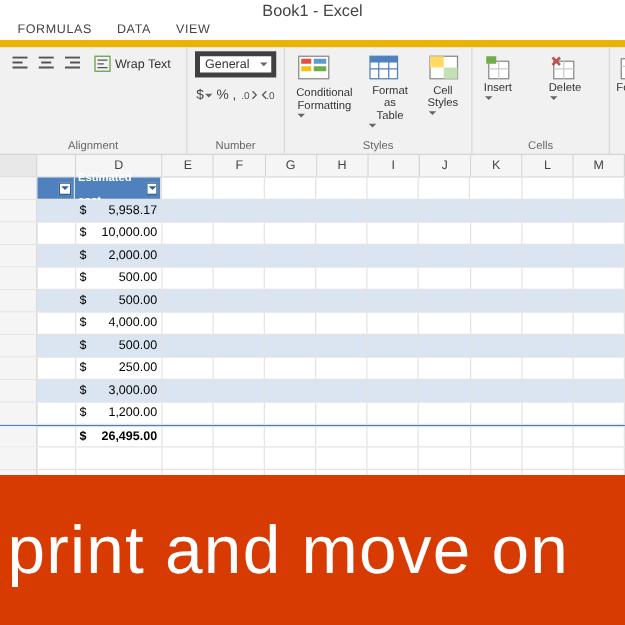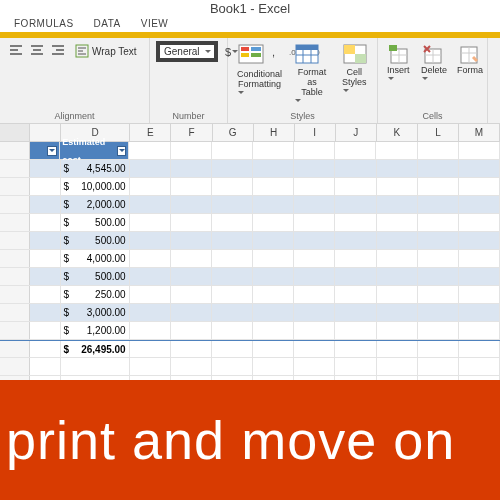--- a/index.html
+++ b/index.html
@@ -4,21 +4,21 @@
 <style>
 *{box-sizing:border-box;margin:0;padding:0;font-family:"Segoe UI",Arial,sans-serif}
 body{width:500px;height:500px;overflow:hidden;background:#fff;position:relative}
 .titlebar{height:18px;background:#fff;text-align:center;font-size:13px;color:#444;line-height:18px}
 .tabs{height:20px;background:#fff;display:flex;align-items:flex-end;padding-left:4px;border-bottom:6px solid #eab308}
 .tab{font-size:10px;color:#444;padding:3px 10px;letter-spacing:.5px}
 .ribbon{height:86px;background:#f1f1f1;display:flex;border-bottom:1px solid #d4d4d4}
 .group{border-right:1px solid #d9d9d9;padding:3px 6px 0;display:flex;flex-direction:column;justify-content:space-between}
 .glabel{font-size:9px;color:#666;text-align:center;padding:1px 0 2px}
 .row{display:flex;gap:4px;align-items:center}
-.col{display:flex;flex-direction:row;gap:2px}
+.col{display:flex;flex-direction:column;gap:2px}
 .btn{display:flex;align-items:center;gap:3px;padding:1px 3px;font-size:10px;color:#333;cursor:pointer}
 .vbtn{display:flex;flex-direction:column;align-items:flex-start;gap:1px;font-size:9px;color:#333;text-align:center;line-height:1.1;padding:2px 3px;cursor:pointer}
 .ico{display:inline-flex;align-items:center;justify-content:center}
 .dd{width:0;height:0;border-left:3px solid transparent;border-right:3px solid transparent;border-top:3px solid #666;display:inline-block;margin-left:1px}
 .combo{border:4px solid #404040;background:#fff;font-size:10px;padding:1px 14px 1px 4px;position:relative;color:#333}
 .combo .dd{position:absolute;right:3px;top:5px}
 .sbtn{width:20px;height:20px;border:1px solid transparent;display:flex;align-items:center;justify-content:center;font-size:11px;color:#444}
 .grid-area{position:relative;background:#fff}
 .colheads{display:flex;height:18px;background:#fff;border-bottom:1px solid #d4d4d4}
 .ch{width:46px;border-right:1px solid #d4d4d4;font-size:10px;color:#444;text-align:center;line-height:18px;background:#f5f5f5}
@@ -146,21 +146,21 @@
           </span>
         <span style="white-space:pre-line">Cell
 Styles</span>
           <span class="dd"></span>
       </div>
     </div>
     <div class="glabel">Styles</div>
   </div>
 
   <div class="group" style="width:110px">
-    <div class="row" style="height:64px;align-items:flex-start;gap:4px">
+    <div class="row" style="height:64px;align-items:flex-start;gap:22px">
       <div class="vbtn">
         <span class="ico">
             <svg width="24" height="22">
               <rect x="4" y="6" width="16" height="14" fill="#fff" stroke="#888"></rect>
               <path d="M4 12h16M12 6v14" stroke="#ccc"></path>
               <rect x="2" y="2" width="8" height="6" fill="#70ad47"></rect>
             </svg>
           </span>
         <span>Insert</span>
           <span class="dd"></span>
@@ -226,21 +226,21 @@
         <div class="cell "></div>
         <div class="cell "></div>
         <div class="cell "></div>
       </div>
       <div class="gr alt">
         <div class="rh"></div>
         <div class="cell alt" style="width: 34px;"></div>
         <div class="cell alt" style="width: 78px;">
           <div class="dcell">
             <span>$</span>
-            <span>4,545.00</span>
+            <span>5,958.17</span>
           </div>
         </div>
         <div class="cell "></div>
         <div class="cell "></div>
         <div class="cell "></div>
         <div class="cell "></div>
         <div class="cell "></div>
         <div class="cell "></div>
         <div class="cell "></div>
         <div class="cell "></div>

